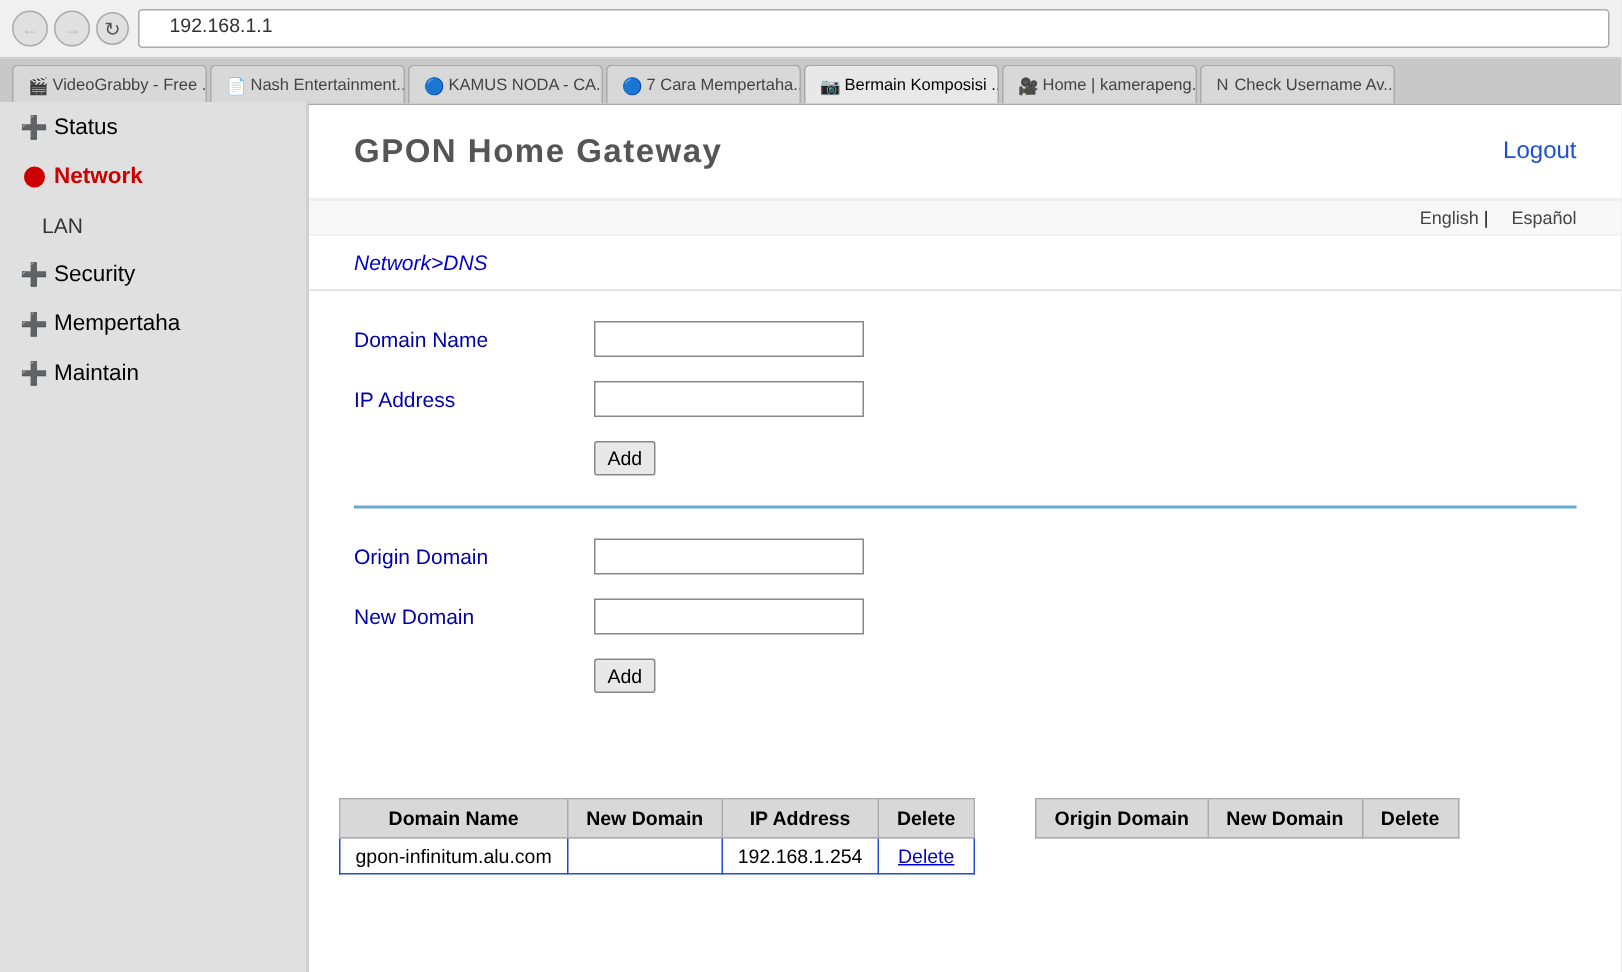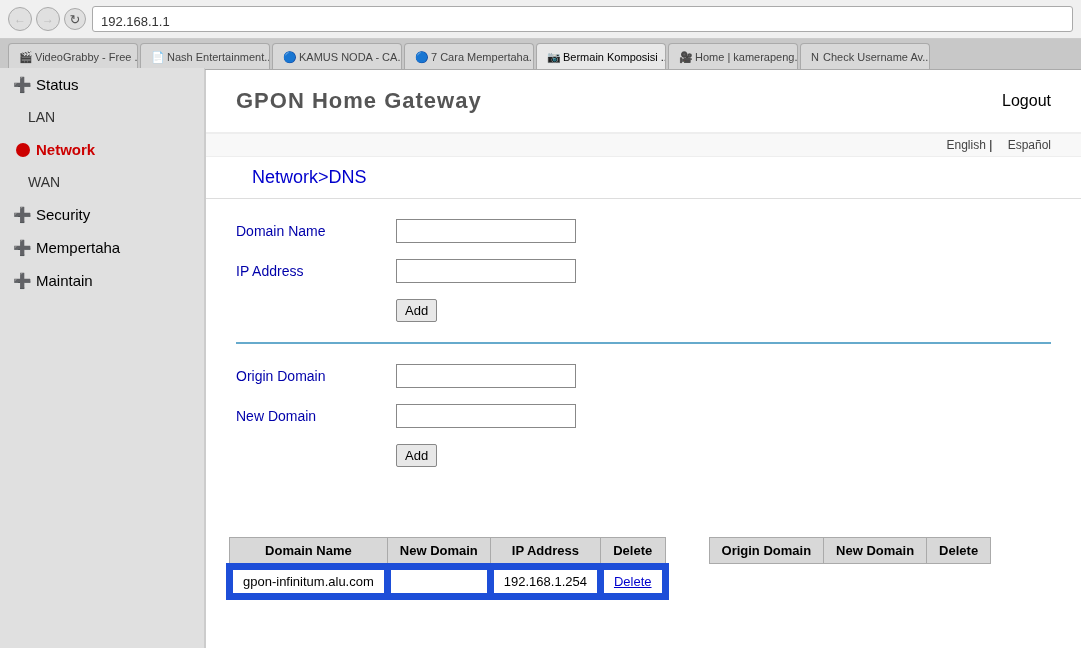--- a/index.html
+++ b/index.html
@@ -38,25 +38,25 @@
       border: 1px solid #aaa;
       background: #e0e0e0;
       border-radius: 50%;
       cursor: pointer;
       display: flex; align-items: center; justify-content: center;
       font-size: 13px; color: #555;
     }
     .address-bar {
       flex: 1;
       display: flex;
-      align-items: flex-end;
+      align-items: flex-start;
       background: white;
       border: 1px solid #aaa;
       border-radius: 3px;
-      padding: 2px 8px;
+      padding: 2px 20px;
       height: 26px;
     }
     .address-text { font-size: 13px; color: #333; }
 
     
     .browser-tabs {
       display: flex;
       align-items: flex-end;
       padding: 0 8px;
       background: #c8c8c8;
@@ -113,45 +113,46 @@
       background: white;
       border-bottom: 2px solid #eee;
     }
     .router-title {
       font-size: 22px;
       font-weight: bold;
       color: #555;
       letter-spacing: 1px;
     }
     .logout-btn {
-      color: #000000;
+      color: #1d4ed8;
       font-size: 16px;
       cursor: pointer;
       background: none;
       border: none;
     }
     .lang-bar {
       text-align: right;
       padding: 4px 30px;
       font-size: 12px;
       background: #f8f8f8;
       border-bottom: 1px solid #eee;
     }
     .lang-link {
       color: #444;
       text-decoration: none;
       cursor: pointer;
       margin-left: 12px;
     }
 
     .breadcrumb {
-      padding: 10px 46px;
-      font-size: 18px;
+      padding: 10px 30px;
+      font-size: 14px;
       color: #0000cc;
       border-bottom: 1px solid #ddd;
+      font-style: italic;
     }
 
     .content-area {
       padding: 20px 30px;
     }
 
     
     .form-section {
       margin-bottom: 20px;
     }
@@ -243,21 +244,21 @@
       font-size: 13px;
     }
     .data-table th {
       background: #d8d8d8;
       border: 1px solid #aaa;
       padding: 5px 12px;
       text-align: center;
       font-weight: bold;
     }
     .data-table td {
-      border: 7px solid #1d4ed8;
+      border: 1px solid #1d4ed8;
       padding: 4px 10px;
       text-align: center;
     }
     .delete-link {
       color: #0000cc;
       text-decoration: underline;
       cursor: pointer;
     }
   </style>
 </head>
@@ -304,29 +305,26 @@
       <span>Check Username Av...</span>
     </div>
   </div>
 </div>
 
 <div class="sidebar">
   <div class="sidebar-item">
     <span class="expand-icon">➕</span>
     <span>Status</span>
   </div>
-  <div class="sidebar-item sub">
-    <span>LAN</span>
-  </div>
   <div class="sidebar-item active">
     <span class="dot-icon" style="background:#cc0000; width:14px; height:14px; border-radius:50%;"></span>
     <span>Network</span>
   </div>
   <div class="sidebar-item sub">
-    <span>WAN</span>
+    <span>LAN</span>
   </div>
   <div class="sidebar-item">
     <span class="expand-icon">➕</span>
     <span>Security</span>
   </div>
   <div class="sidebar-item">
     <span class="expand-icon">➕</span>
     <span>Mempertaha</span>
   </div>
   <div class="sidebar-item">

